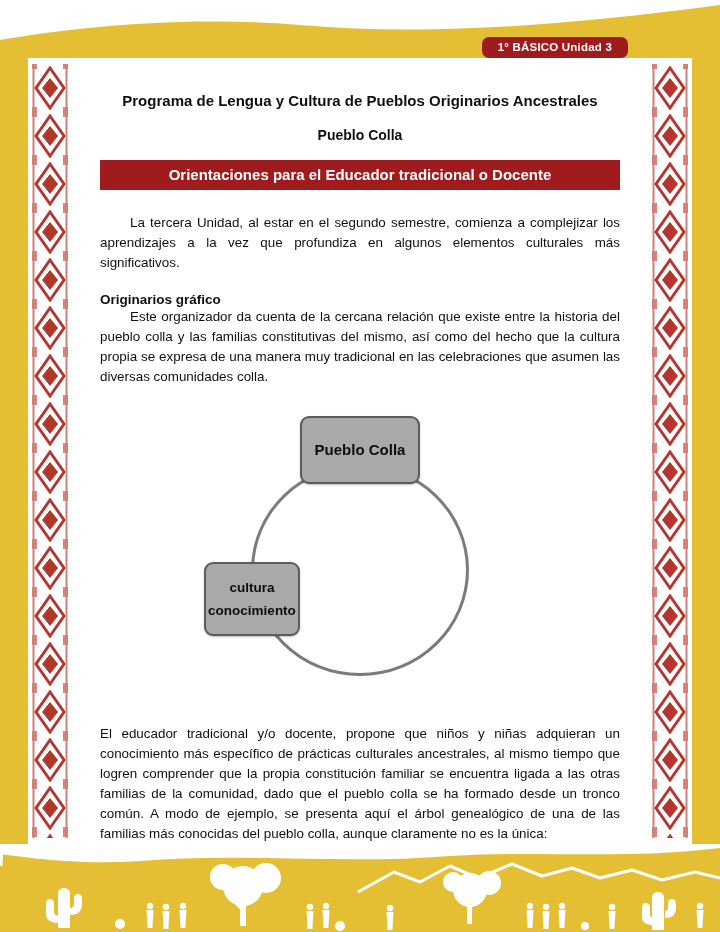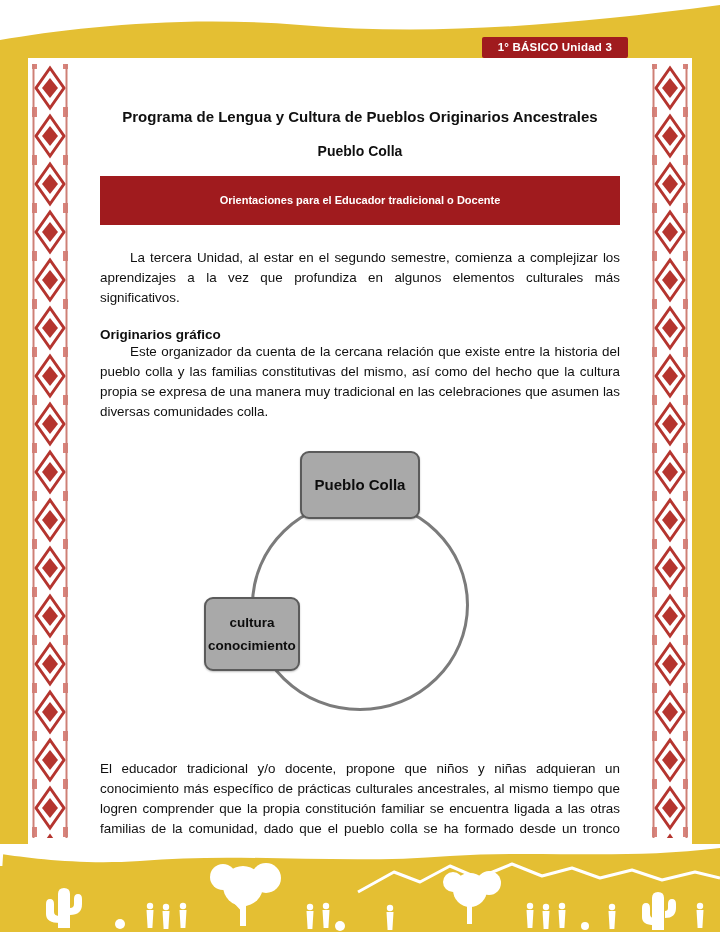--- a/index.html
+++ b/index.html
@@ -20,21 +20,21 @@
 
   .unit-badge {
     position: absolute;
     top: 37px;
     right: 92px;
     background: #A01B1E;
     color: #ffffff;
     font-size: 11.5px;
     font-weight: bold;
     padding: 4px 16px 5px 16px;
-    border-radius: 2px;
+    border-radius: 7px;
     letter-spacing: 0.2px;
   }
 
   
   .page {
     position: absolute;
     top: 58px;
     left: 28px;
     right: 28px;
     height: 786px;
@@ -47,44 +47,44 @@
     bottom: 6px;
     width: 36px;
   }
   .side-border.left  { left: 4px; }
   .side-border.right { right: 4px; }
   .side-border svg { display: block; }
 
   .content {
     position: absolute;
     top: 0; left: 72px; right: 72px;
-    padding-top: 50px;
+    padding-top: 34px;
     color: #101010;
   }
 
   .doc-title {
     text-align: center;
     font-size: 15px;
     font-weight: bold;
     line-height: 1.25;
   }
   .doc-subtitle {
     text-align: center;
     font-size: 14px;
     font-weight: bold;
     margin-top: 16px;
   }
   .section-banner {
     margin-top: 17px;
     background: #A01B1E;
     color: #ffffff;
-    font-size: 11px;
+    font-size: 15px;
     font-weight: bold;
     text-align: center;
-    height: 49px;
+    height: 30px;
     display: flex;
     align-items: center;
     justify-content: center;
   }
 
   p.body-text {
     font-size: 13.4px;
     line-height: 1.5;
     text-align: justify;
   }

